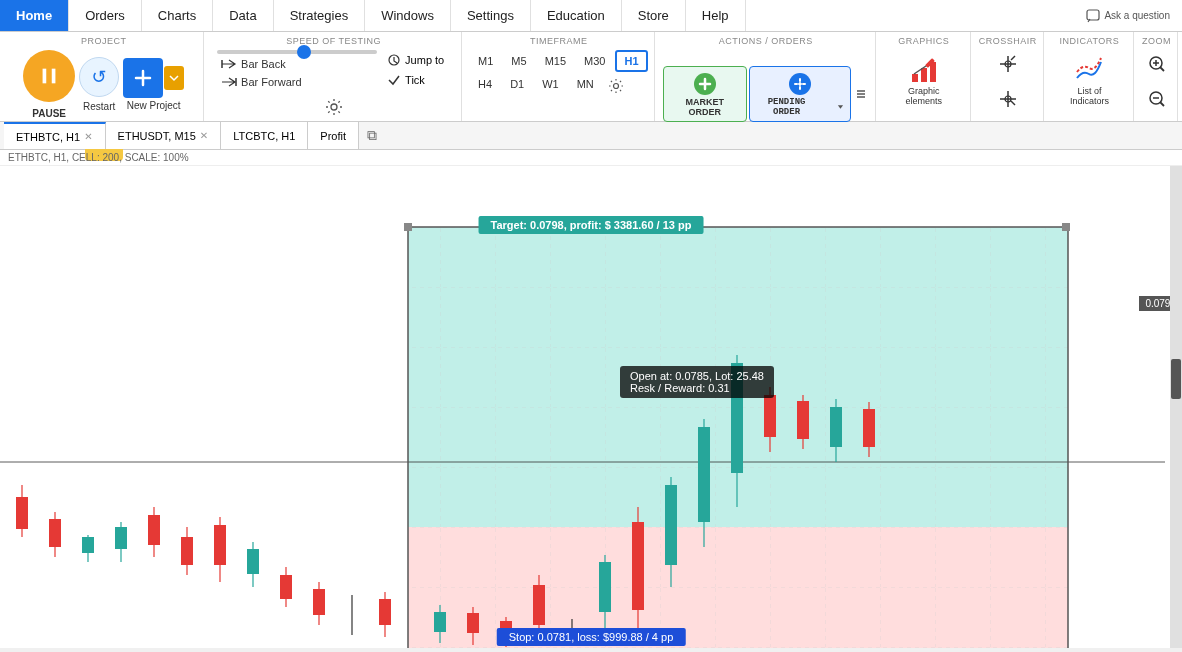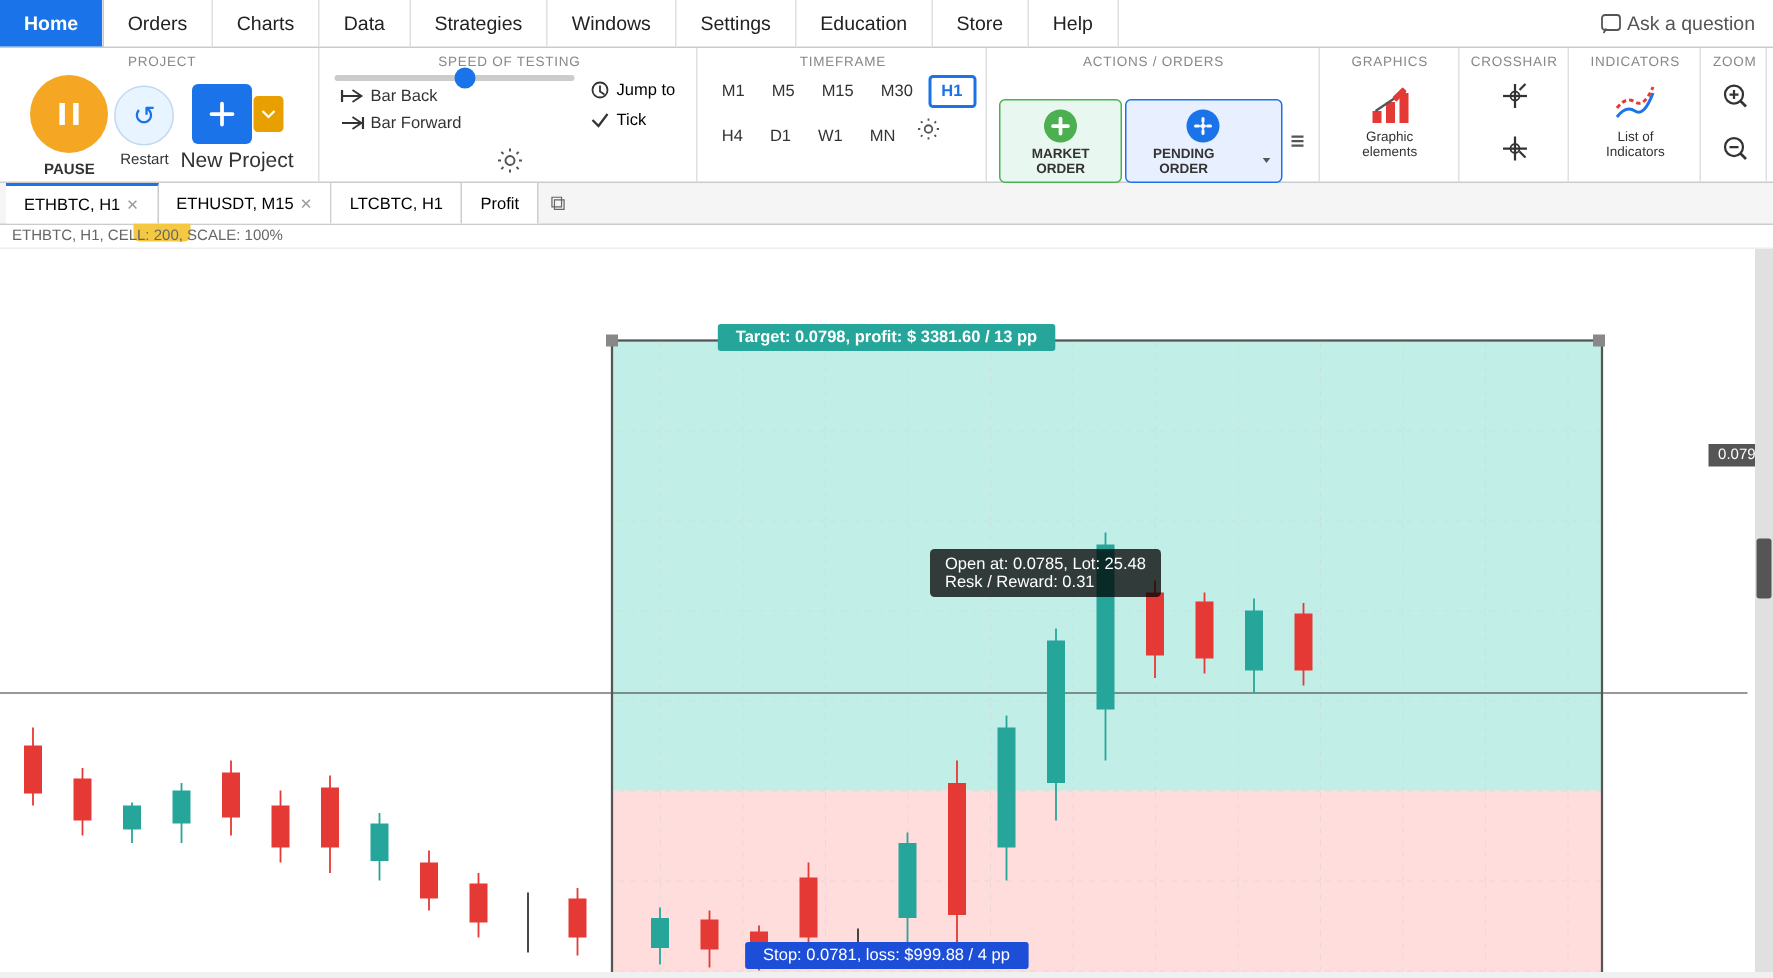--- a/index.html
+++ b/index.html
@@ -8,21 +8,21 @@
     
     .nav-bar {
       display: flex; align-items: stretch; background: #fff; border-bottom: 1px solid #ccc;
       height: 32px;
     }
     .nav-item {
       padding: 0 16px; display: flex; align-items: center; cursor: pointer; font-size: 13px;
       color: #222; border-right: 1px solid #e0e0e0; white-space: nowrap;
     }
     .nav-item.active { background: #1a73e8; color: #fff; font-weight: 600; }
-    .nav-item-right { margin-left: auto; display: flex; align-items: center; padding: 0 12px; color: #555; font-size: 13px; cursor: pointer; }
+    .nav-item-right { margin-left: auto; display: flex; align-items: center; padding: 0 12px; color: #555; font-size: 10px; cursor: pointer; }
     .nav-item-right svg { margin-right: 4px; }
 
     
     .toolbar {
       display: flex; align-items: center; background: #fff; border-bottom: 1px solid #ccc;
       height: 90px; padding: 0 4px; gap: 2px;
     }
     .toolbar-group {
       display: flex; flex-direction: column; align-items: center; padding: 4px 6px;
       border-right: 1px solid #e0e0e0; height: 100%;
@@ -193,21 +193,21 @@
             <svg width="22" height="22" viewBox="0 0 22 22" fill="white">
                 <path d="M11 4v14M4 11h14" stroke="white" stroke-width="2.5" stroke-linecap="round"></path>
               </svg>
           </div>
           <div style="background:#e8a000;padding:6px 4px;border-radius:3px;cursor:pointer;display:flex;align-items:center;justify-content:center;">
             <svg width="12" height="12" viewBox="0 0 12 12" fill="#fff">
                 <path d="M2 4l4 4 4-4" stroke="white" stroke-width="1.5" fill="none"></path>
               </svg>
           </div>
         </div>
-        <span style="font-size:14px;color:#333;text-align:center;">New
+        <span style="font-size:10px;color:#333;text-align:center;">New
 Project</span>
       </div>
       <div style="display:flex;flex-direction:column;align-items:center;gap:2px;">
         <div style="width:38px;height:38px;background:#f5c842;border-radius:4px;display:flex;align-items:center;justify-content:center;cursor:pointer;">
           <svg width="22" height="18" viewBox="0 0 22 18" fill="none">
               <path d="M1 4h8l2-3h10v14H1z" fill="#e8a000" stroke="#c8820a" stroke-width="1"></path>
             </svg>
         </div>
       </div>
     </div>
@@ -261,21 +261,21 @@
     <div class="toolbar-group-label">TIMEFRAME</div>
     <div class="toolbar-group-content">
       <div style="display:flex;flex-direction:column;gap:2px;">
         <div style="display:flex;gap:2px;">
           <button class="tf-btn">M1</button>
           <button class="tf-btn">M5</button>
           <button class="tf-btn">M15</button>
           <button class="tf-btn">M30</button>
           <button class="tf-btn active">H1</button>
         </div>
-        <div style="display:flex;gap:2px;align-items:flex-end;">
+        <div style="display:flex;gap:2px;align-items:flex-start;">
           <button class="tf-btn">H4</button>
           <button class="tf-btn">D1</button>
           <button class="tf-btn">W1</button>
           <button class="tf-btn">MN</button>
           <div style="cursor:pointer;padding:4px;">
             <svg width="16" height="16" viewBox="0 0 16 16" fill="none">
                 <circle cx="8" cy="8" r="2.5" stroke="#555" stroke-width="1.2"></circle>
                 <path d="M8 1v1.5M8 13.5V15M1 8h1.5M13.5 8H15M2.93 2.93l1.06 1.06M12 12l1.06 1.06M2.93 13.07l1.06-1.06M12 4l1.06-1.06" stroke="#555" stroke-width="1.2"></path>
               </svg>
           </div>
@@ -295,21 +295,21 @@
             </svg>
           <span class="label" style="color:#333;font-size:9px;">MARKET
 ORDER</span>
         </div>
         <div style="display:flex;flex-direction:column;align-items:center;gap:2px;">
           <div class="action-btn blue" style="padding:4px 6px;">
             <svg width="26" height="26" viewBox="0 0 26 26" fill="none">
                 <circle cx="13" cy="13" r="11" fill="#1a73e8"></circle>
                 <path d="M8 13h10M13 8v10" stroke="white" stroke-width="2" stroke-linecap="round" stroke-dasharray="2 2"></path>
               </svg>
-            <div style="display:flex;align-items:center;gap:20px;">
+            <div style="display:flex;align-items:center;gap:20px;font-family:Liberation Mono, monospace;">
               <span class="label" style="color:#333;font-size:9px;">PENDING
 ORDER</span>
               <svg width="8" height="8" viewBox="0 0 8 8">
                   <path d="M1 2l3 4 3-4" fill="#555"></path>
                 </svg>
             </div>
           </div>
         </div>
         <div style="display:flex;flex-direction:column;align-items:center;cursor:pointer;padding:2px;">
           <svg width="12" height="12" viewBox="0 0 12 12">

